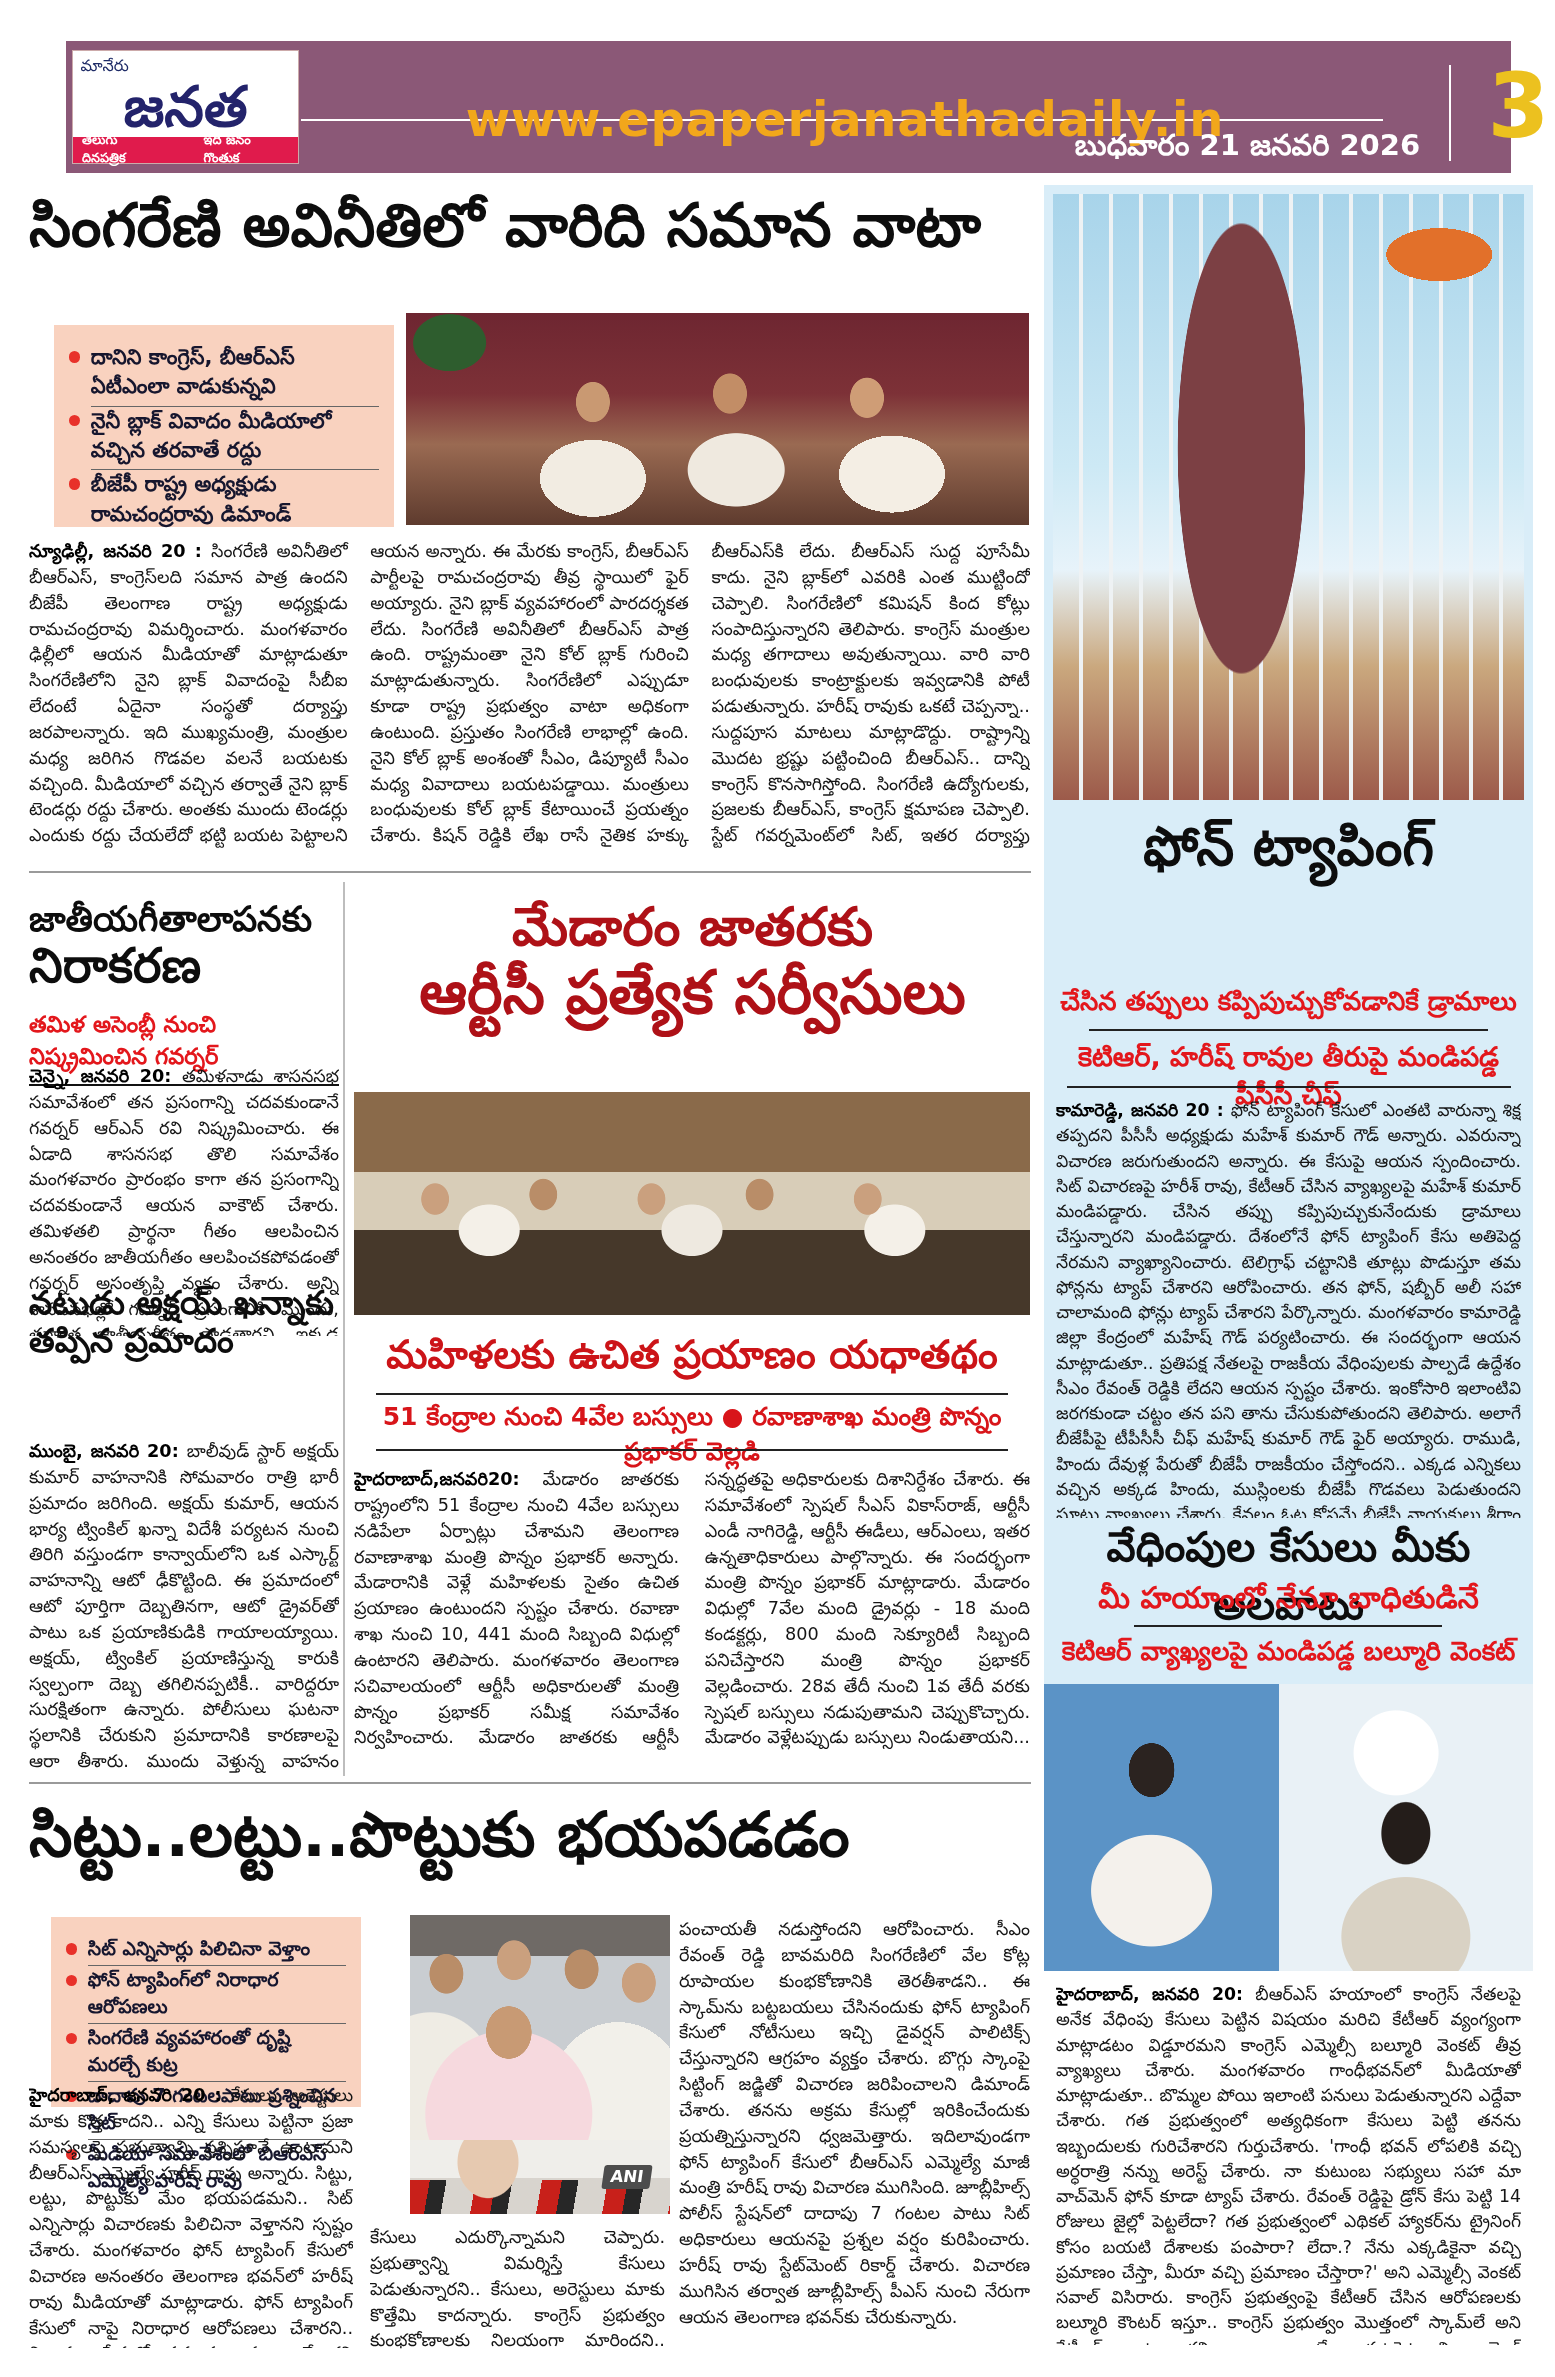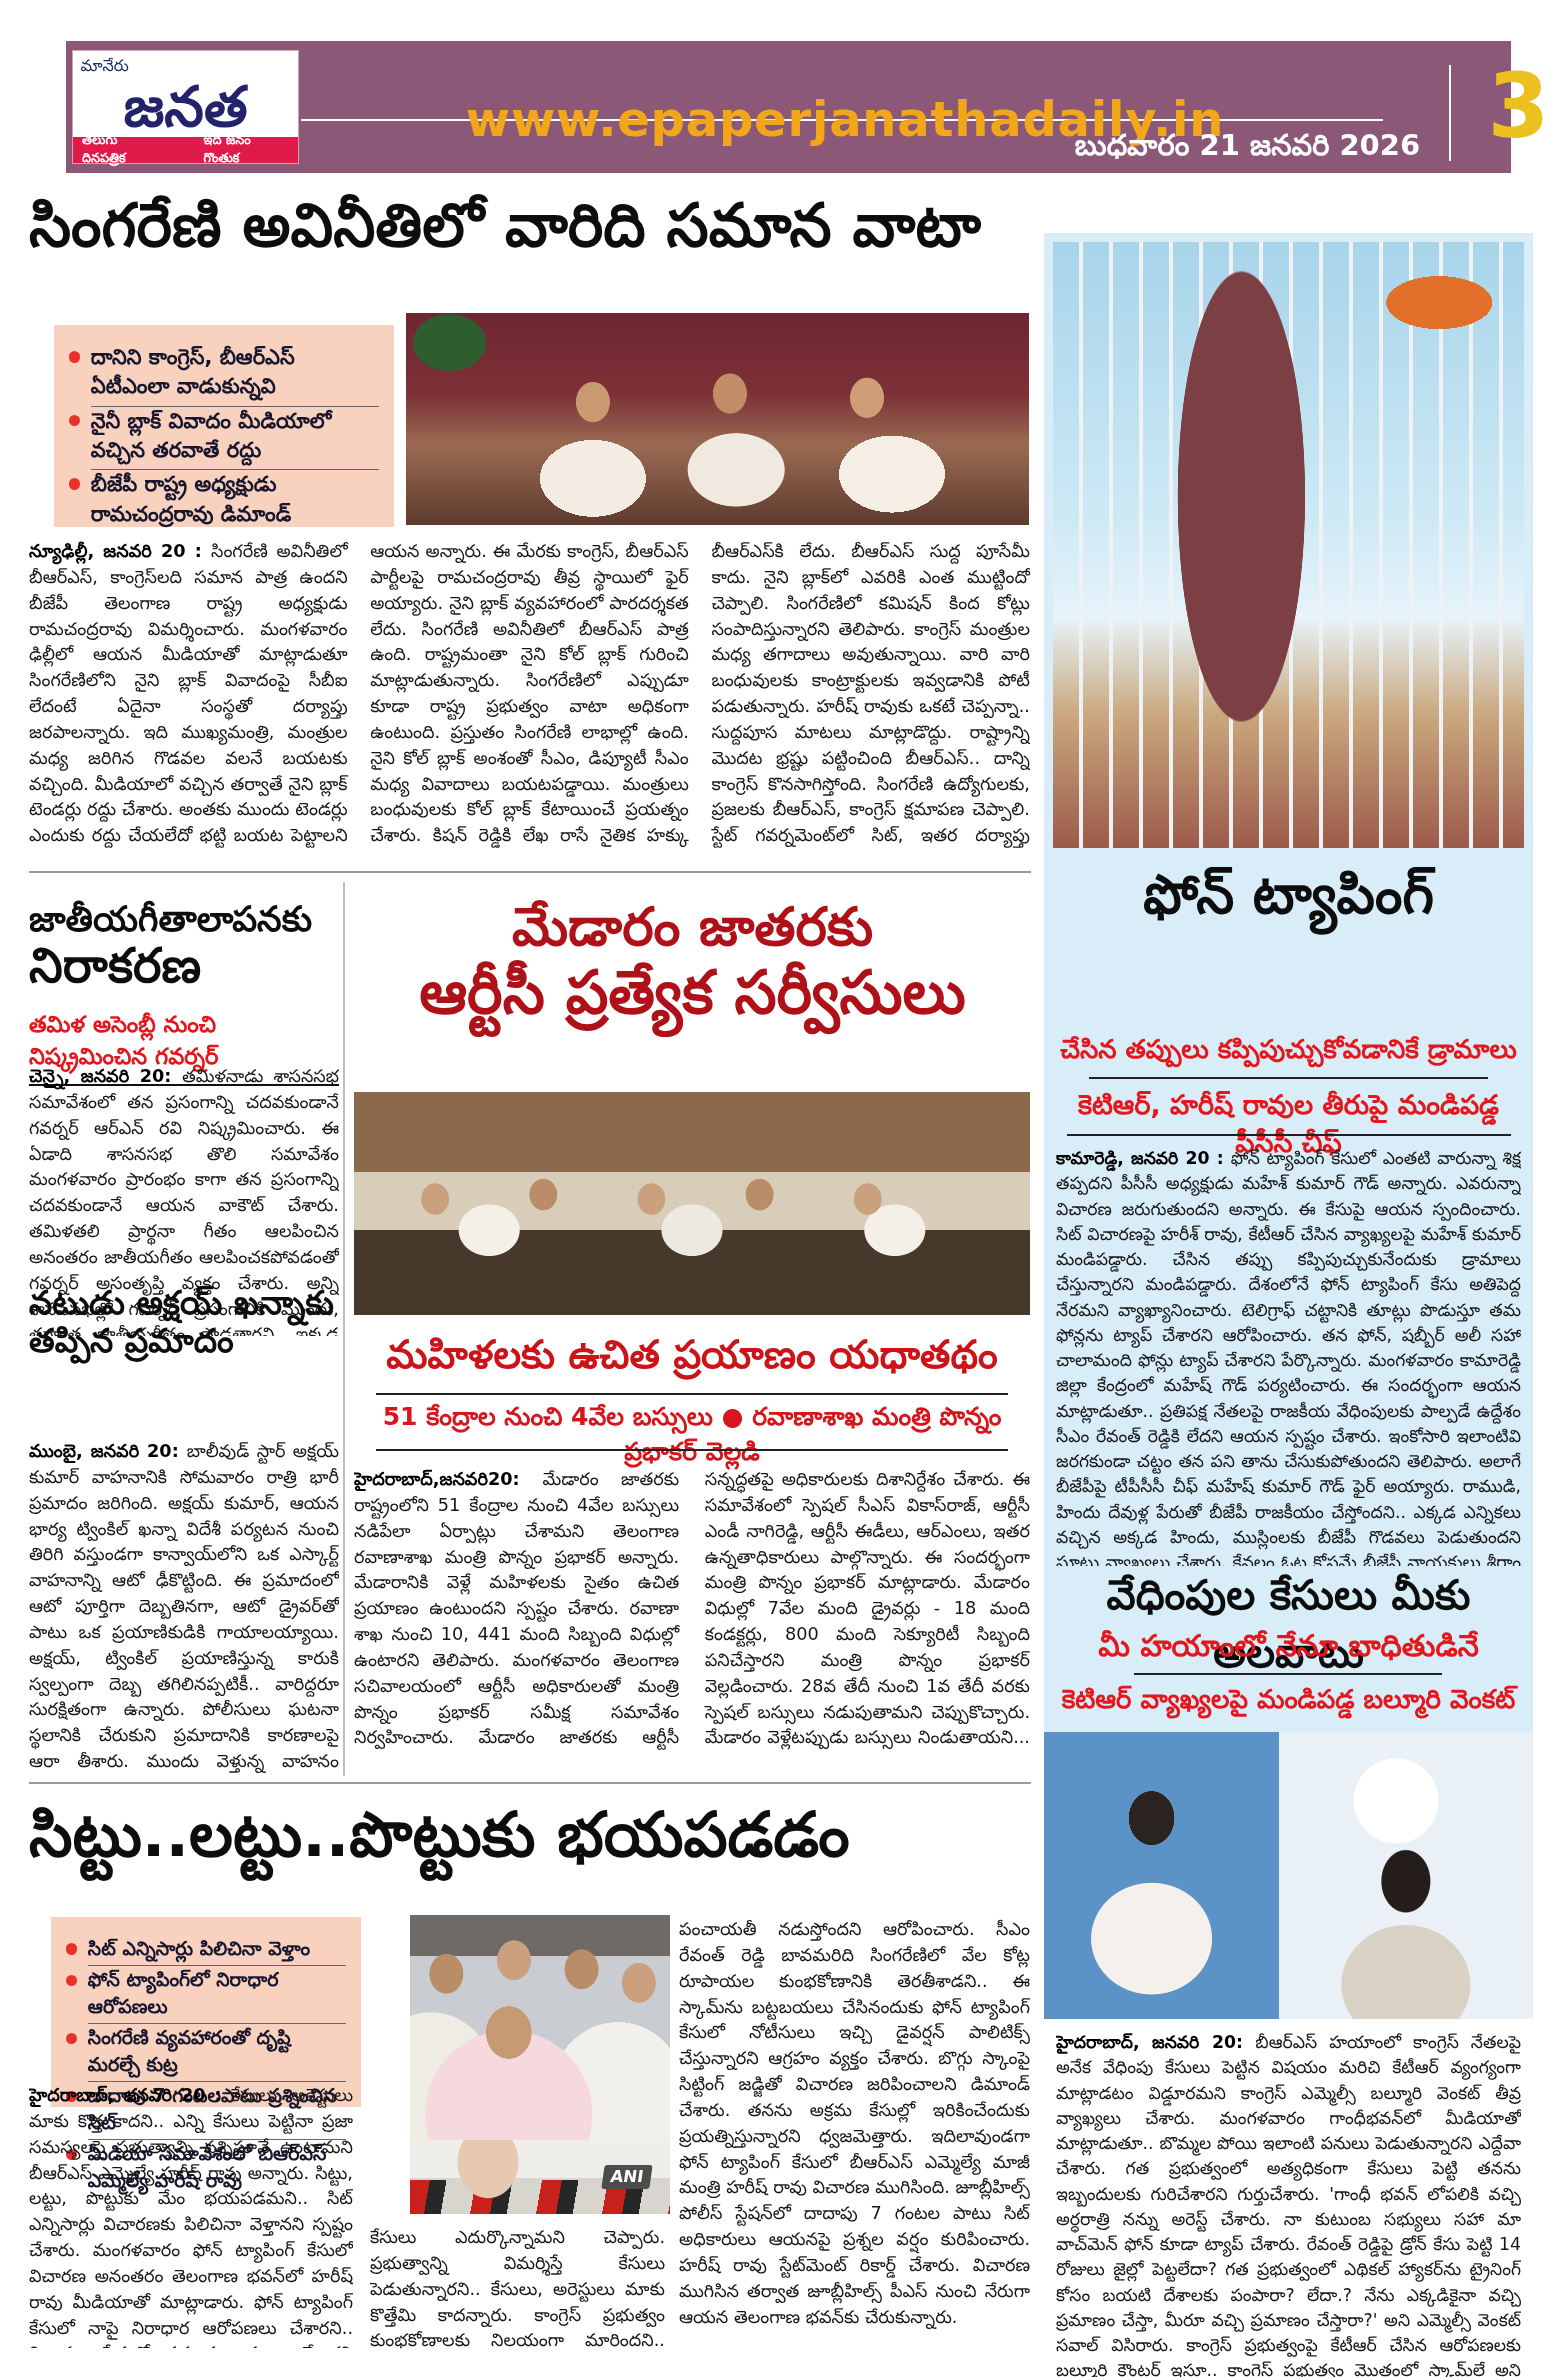--- a/index.html
+++ b/index.html
@@ -201,21 +201,21 @@
   <div class="abs body-txt" style="left:679px;top:1917px;width:351px;height:430px;">
     <span>పంచాయతీ నడుస్తోందని ఆరోపించారు. సీఎం రేవంత్ రెడ్డి బావమరిది సింగరేణిలో వేల కోట్ల రూపాయల కుంభకోణానికి తెరతీశాడని.. ఈ స్కామ్‌ను బట్టబయలు చేసినందుకు ఫోన్ ట్యాపింగ్ కేసులో నోటీసులు ఇచ్చి డైవర్షన్ పాలిటిక్స్ చేస్తున్నారని ఆగ్రహం వ్యక్తం చేశారు. బొగ్గు స్కాంపై సిట్టింగ్ జడ్జితో విచారణ జరిపించాలని డిమాండ్ చేశారు. తనను అక్రమ కేసుల్లో ఇరికించేందుకు ప్రయత్నిస్తున్నారని ధ్వజమెత్తారు. ఇదిలావుండగా ఫోన్ ట్యాపింగ్ కేసులో బీఆర్ఎస్ ఎమ్మెల్యే మాజీ మంత్రి హరీష్ రావు విచారణ ముగిసింది. జూబ్లీహిల్స్ పోలీస్ స్టేషన్‌లో దాదాపు 7 గంటల పాటు సిట్ అధికారులు ఆయనపై ప్రశ్నల వర్షం కురిపించారు. హరీష్ రావు స్టేట్‌మెంట్ రికార్డ్ చేశారు. విచారణ ముగిసిన తర్వాత జూబ్లీహిల్స్ పీఎస్ నుంచి నేరుగా ఆయన తెలంగాణ భవన్‌కు చేరుకున్నారు.</span>
   </div>
   <div class="abs body-txt" style="left:29px;top:2083px;width:324px;height:265px;">
     <b>హైదరాబాద్, జనవరి 20 : </b><span>కేసులు, అరెస్టులు మాకు కొత్త కాదని.. ఎన్ని కేసులు పెట్టినా ప్రజా సమస్యలపై ప్రభుత్వాన్ని ప్రశ్నిస్తూనే ఉంటామని బీఆర్ఎస్ ఎమ్మెల్యే హరీష్ రావు అన్నారు. సిట్టు, లట్టు, పొట్టుకు మేం భయపడమని.. సిట్ ఎన్నిసార్లు విచారణకు పిలిచినా వెళ్తానని స్పష్టం చేశారు. మంగళవారం ఫోన్ ట్యాపింగ్ కేసులో విచారణ అనంతరం తెలంగాణ భవన్‌లో హరీష్ రావు మీడియాతో మాట్లాడారు. ఫోన్ ట్యాపింగ్ కేసులో నాపై నిరాధార ఆరోపణలు చేశారని.. విచారణ పేరుతో సమయం వృధా చేశారని అన్నారు. నోటీసులు వస్తే పారిపోమని.. ఎన్ని విచారణలు అయినా ఎదుర్కొంటామన్నారు. ప్రత్యేక తెలంగాణ కోసం సమైక్య రాష్ట్రంలో ఎన్నో</span>
   </div>
   <div class="abs body-txt" style="left:370px;top:2225px;width:295px;height:125px;">
     <span>కేసులు ఎదుర్కొన్నామని చెప్పారు. ప్రభుత్వాన్ని విమర్శిస్తే కేసులు పెడుతున్నారని.. కేసులు, అరెస్టులు మాకు కొత్తేమి కాదన్నారు. కాంగ్రెస్ ప్రభుత్వం కుంభకోణాలకు నిలయంగా మారిందని.. మంత్రుల మధ్య వాటాల</span>
   </div>
 
-  <div class="abs blue-panel" style="left:1044px;top:185px;width:489px;height:1582px;margin-top:48px;">
+  <div class="abs blue-panel" style="left:1044px;top:185px;width:489px;height:1582px;">
 
     <div class="abs photo ph-statue" style="left:9px;top:9px;width:471px;height:606px;"></div>
 
     <div class="abs headline center" style="left:0;top:632px;width:489px;line-height:1.12;">
       <div style="font-size:54px;">ఫోన్ ట్యాపింగ్</div>
     </div>
     <div class="abs red-sub center" style="left:7.5px;top:801px;width:474px;font-size:26px;">చేసిన తప్పులు కప్పిపుచ్చుకోవడానికే డ్రామాలు</div>
     <div class="abs rule" style="left:45px;top:844px;width:399px;"></div>
     <div class="abs red-sub center" style="left:7.5px;top:856px;width:474px;font-size:27px;">కెటిఆర్, హరీష్ రావుల తీరుపై మండిపడ్డ పీసీసీ చీఫ్</div>
     <div class="abs rule" style="left:22.6px;top:901px;width:444px;"></div>

